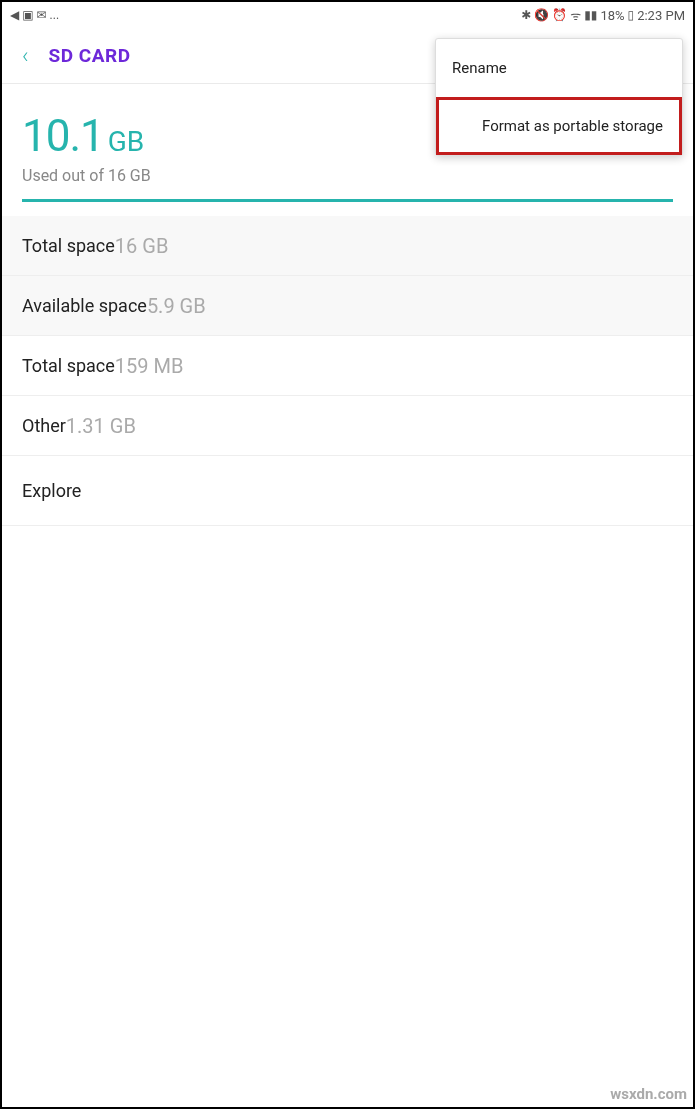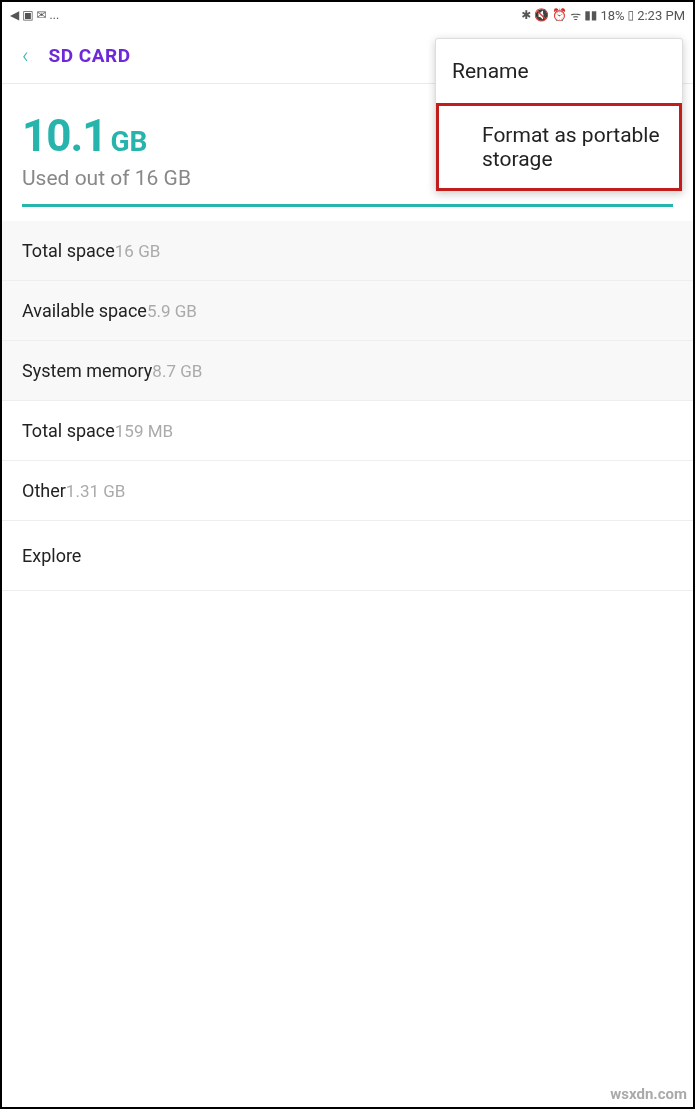--- a/index.html
+++ b/index.html
@@ -47,33 +47,33 @@
       letter-spacing: 0.5px;
     }
 
     
     .usage {
       padding: 26px 20px 14px 20px;
       background: #fff;
     }
     .usage-value {
       color: #26b4ad;
-      font-weight: 700;
+      font-weight: 400;
     }
     .usage-number {
       font-size: 44px;
       letter-spacing: -1px;
     }
     .usage-unit {
       font-size: 28px;
       margin-left: 4px;
     }
     .usage-sub {
       color: #888;
-      font-size: 21px;
+      font-size: 16px;
       margin-top: 4px;
     }
     .usage-bar {
       height: 3px;
       background: #26b4ad;
       margin-top: 14px;
     }
 
     
     .list { }
@@ -81,38 +81,38 @@
       display: flex;
       justify-content: flex-start;
       align-items: center;
       padding: 0 20px;
       height: 60px;
       border-bottom: 1px solid #eee;
       font-size: 18px;
     }
     .list-item.shaded { background: #f8f8f8; }
     .list-label { color: #222; }
-    .list-value { color: #aaa; font-size: 17px; }
+    .list-value { color: #aaa; font-size: 20px; }
     .list-item.explore { height: 70px; }
 
     
     .menu {
       position: absolute;
       top: 36px;
       right: 10px;
       width: 248px;
       background: #fff;
       border: 1px solid #ddd;
       border-radius: 3px;
       box-shadow: 0 2px 8px rgba(0,0,0,0.2);
       z-index: 10;
     }
     .menu-item {
       padding: 20px 16px;
-      font-size: 21px;
+      font-size: 15px;
       color: #222;
     }
     .menu-item.highlighted {
       outline: 3px solid #c21d1d;
       outline-offset: -3px;
       padding-left: 46px;
     }
 
     
     .watermark {
@@ -161,24 +161,20 @@
 
 <div class="list">
   <div class="list-item shaded">
     <span class="list-label">Total space</span>
     <span class="list-value">16 GB</span>
   </div>
   <div class="list-item shaded">
     <span class="list-label">Available space</span>
     <span class="list-value">5.9 GB</span>
   </div>
-  <div class="list-item shaded">
-    <span class="list-label">System memory</span>
-    <span class="list-value">8.7 GB</span>
-  </div>
   <div class="list-item">
     <span class="list-label">Total space</span>
     <span class="list-value">159 MB</span>
   </div>
   <div class="list-item">
     <span class="list-label">Other</span>
     <span class="list-value">1.31 GB</span>
   </div>
   <div class="list-item explore">
     <span class="list-label">Explore</span>

